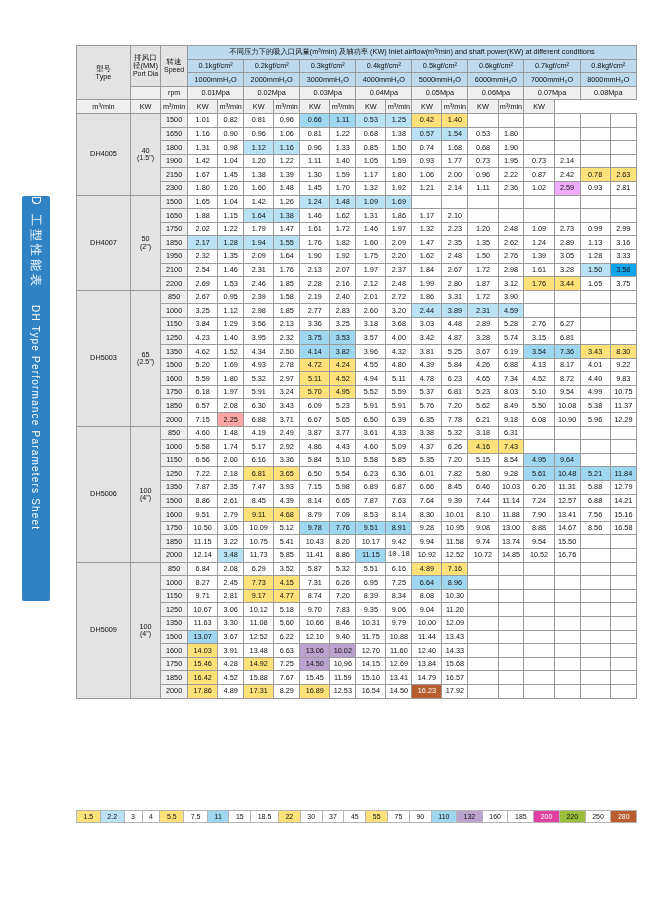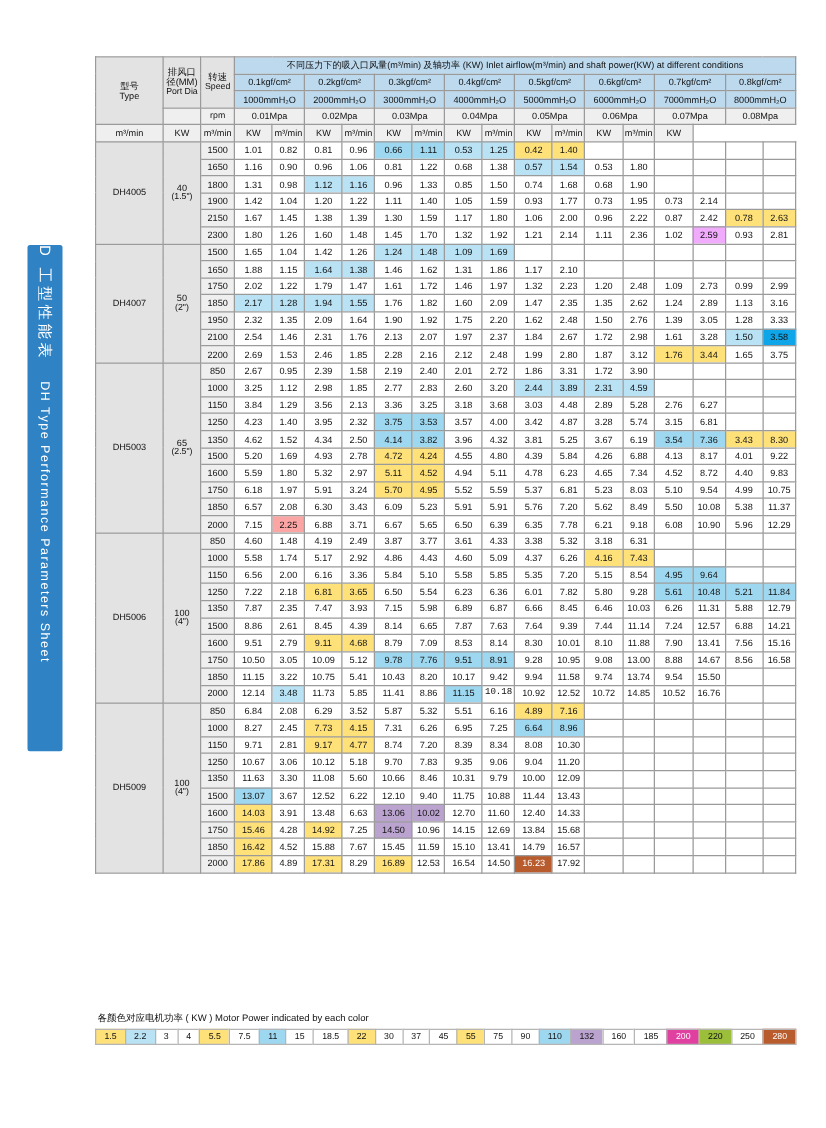--- a/index.html
+++ b/index.html
@@ -1007,21 +1007,20 @@
             <td class="v empty"></td>
             <td class="v empty"></td>
             <td class="v empty"></td>
             <td class="v empty"></td>
           </tr>
         </tbody>
     </table>
   </div>
 
   <div class="legendwrap">
-    <div class="legend-title">各颜色对应电机功率 ( KW ) Motor Power indicated by each color</div>
     <div class="legend" id="legend">
         <div style="background: rgb(255, 225, 122); color: rgb(17, 17, 17);">1.5</div>
         <div style="background: rgb(185, 226, 245); color: rgb(17, 17, 17);">2.2</div>
         <div style="background: rgb(255, 255, 255); color: rgb(17, 17, 17);">3</div>
         <div style="background: rgb(255, 255, 255); color: rgb(17, 17, 17);">4</div>
         <div style="background: rgb(255, 225, 122); color: rgb(17, 17, 17);">5.5</div>
         <div style="background: rgb(255, 255, 255); color: rgb(17, 17, 17);">7.5</div>
         <div style="background: rgb(158, 216, 240); color: rgb(17, 17, 17);">11</div>
         <div style="background: rgb(255, 255, 255); color: rgb(17, 17, 17);">15</div>
         <div style="background: rgb(255, 255, 255); color: rgb(17, 17, 17);">18.5</div>

